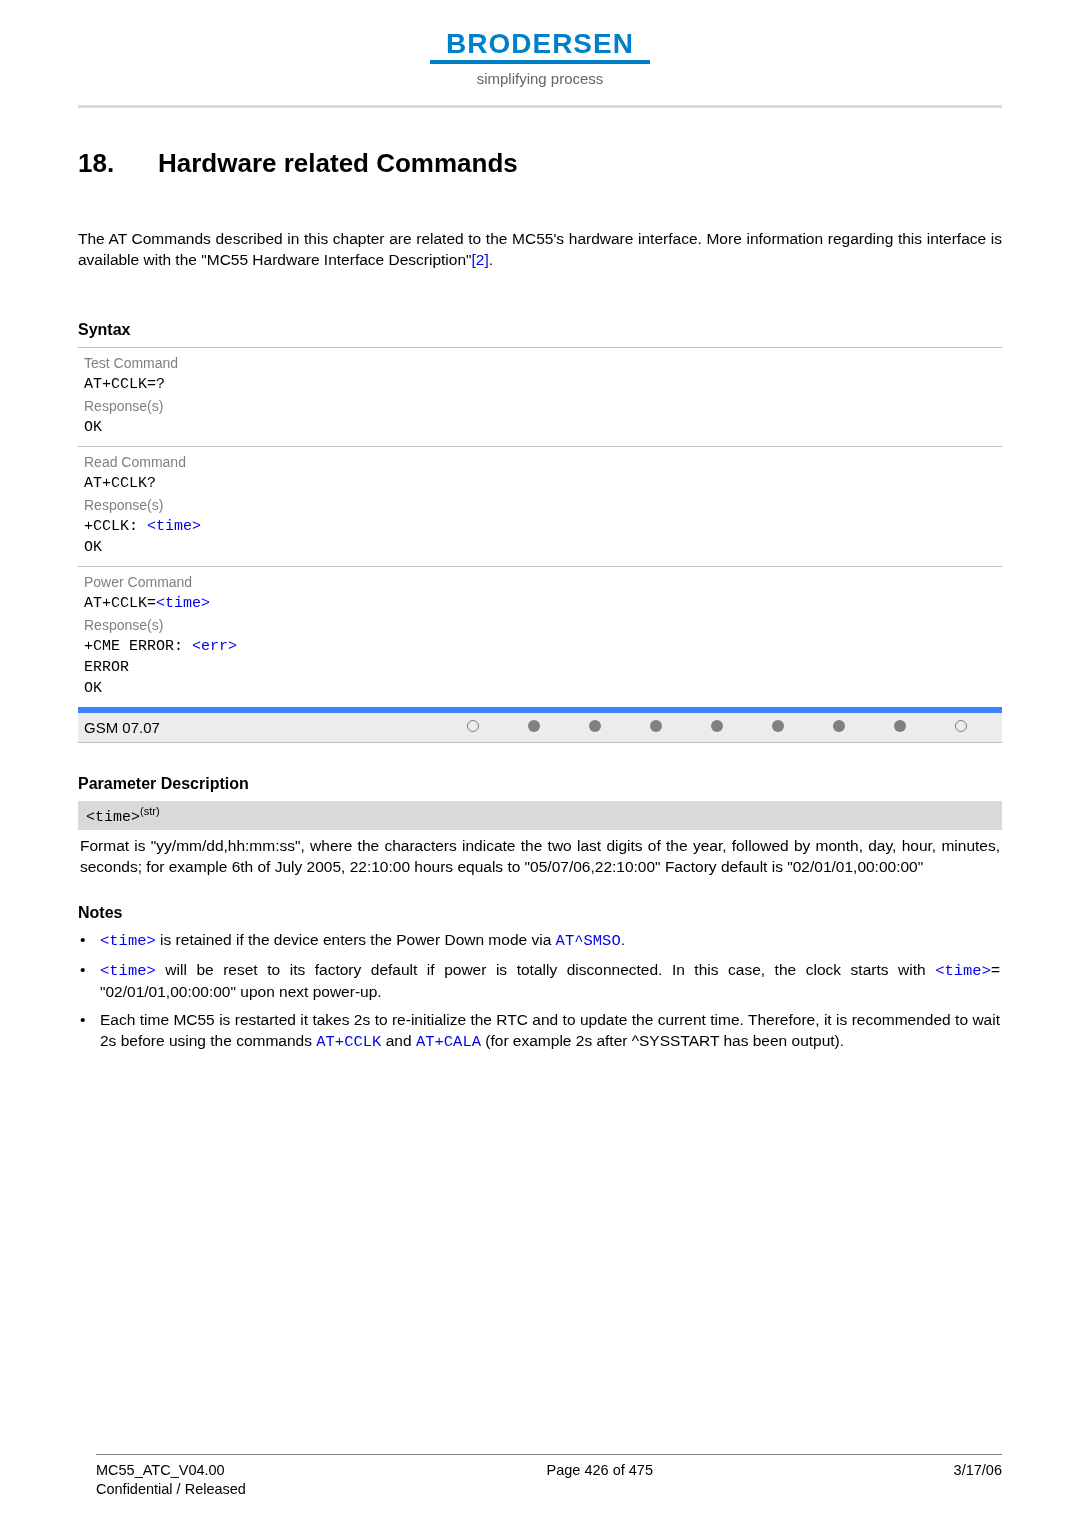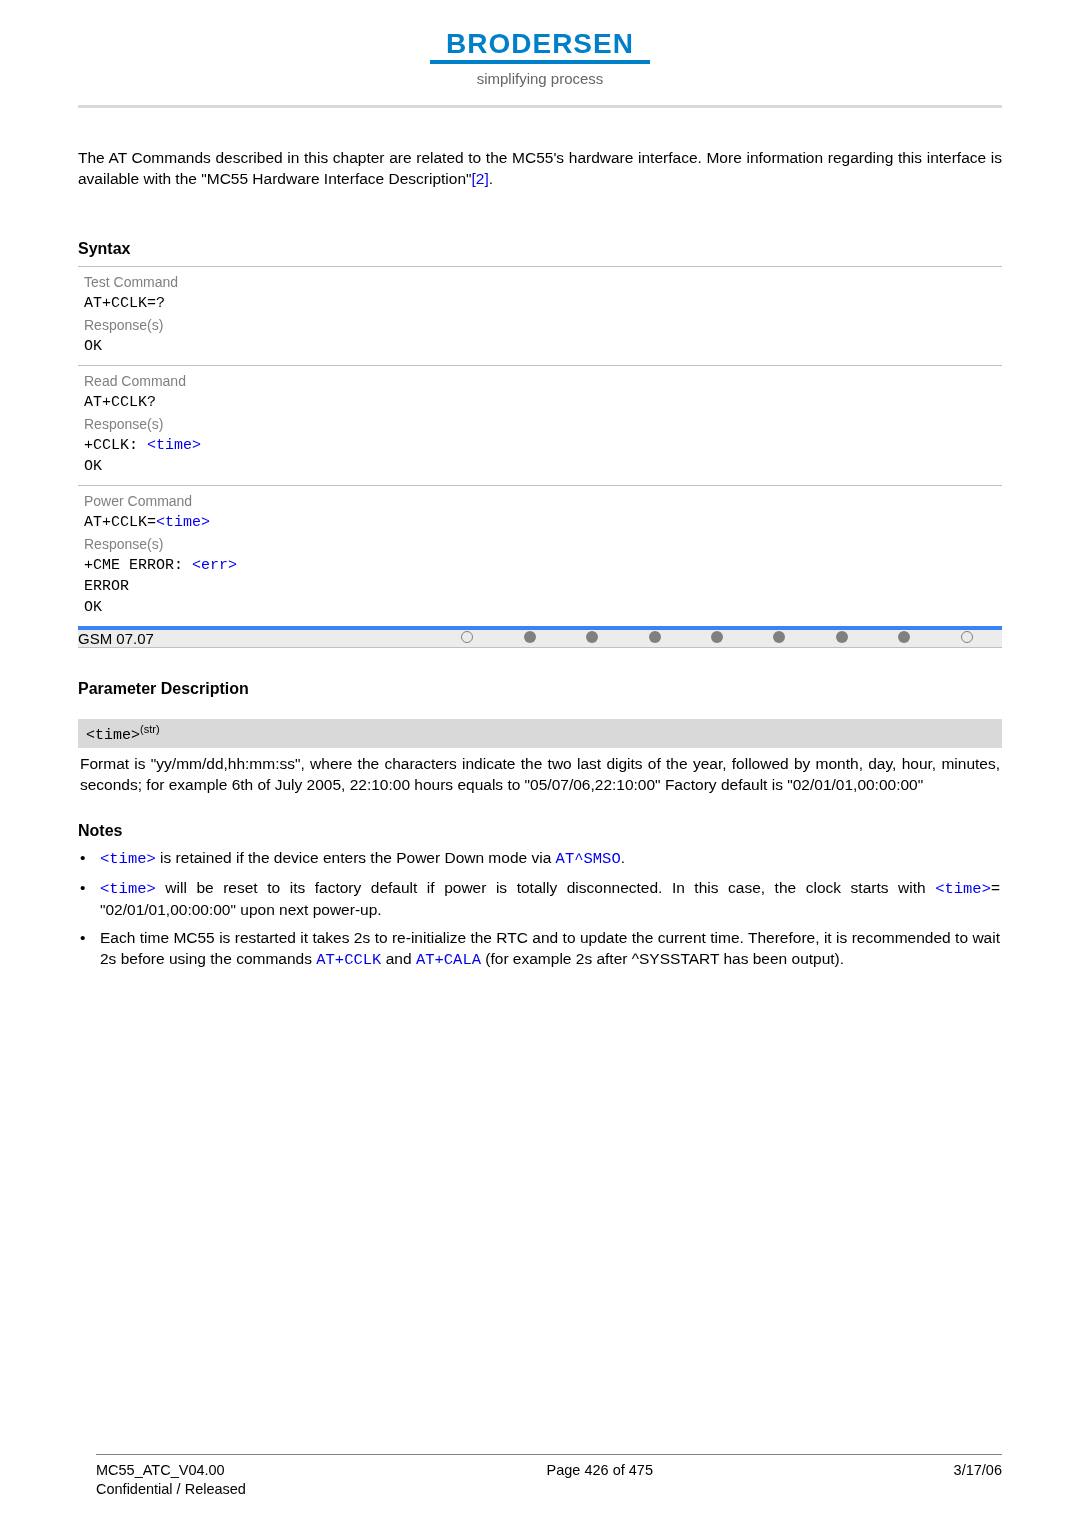--- a/index.html
+++ b/index.html
@@ -101,25 +101,26 @@
   .ref-cols {
     flex: 1;
     display: flex;
     justify-content: space-between;
     color: #808080;
     font-size: 13px;
     padding-right: 4px;
   }
   .ref-cols span { flex: 1; text-align: center; }
   .ref-row {
-    border-top: 4px solid #3b82f6;
+    border-top: 6px solid #3b82f6;
     border-bottom: 1px solid #c0c0c0;
     background: #ececec;
     display: flex;
     align-items: center;
+    padding: 6px;
   }
   .ref-row-left {
     flex: 0 0 358px;
     font-size: 15px;
   }
   .ref-row-dots {
     flex: 1;
     display: flex;
     justify-content: space-between;
     padding-right: 4px;
@@ -136,21 +137,21 @@
     width: 12px; height: 12px;
     border-radius: 50%;
     border: 1.5px solid #808080;
     background: transparent;
   }
   .bell-icon {
     display: inline-block;
     color: #808080;
     font-size: 14px;
   }
-  .param-desc { margin-top: 21px; }
+  .param-desc { margin-top: 8px; }
   .param-header {
     background: #d9d9d9;
     padding: 4px 8px;
     font-family: "Courier New", monospace;
     font-size: 15px;
     margin-bottom: 6px;
   }
   .param-header sup { font-family: Arial; font-size: 11px; }
   .param-body {
     font-size: 15.5px;
@@ -205,20 +206,23 @@
 <body>
 
 <div class="page">
   <div class="header">
     <div class="logo">BRODERSEN</div>
     <div class="logo-underline"></div>
     <div class="tagline">simplifying process</div>
   </div>
   <hr class="top-rule">
 
+  <h1 class="chapter">
+    <span class="num">18.</span><span>Hardware related Commands</span>
+  </h1>
 
   <p class="intro">
     <span>The AT Commands described in this chapter are related to the MC55's hardware interface. More information regarding this interface is available with the "MC55 Hardware Interface Description"</span><span class="link">[2]</span><span>.</span>
   </p>
 
 
   <h3 class="sub">Syntax</h3>
 
   <div class="syntax-block">
 

